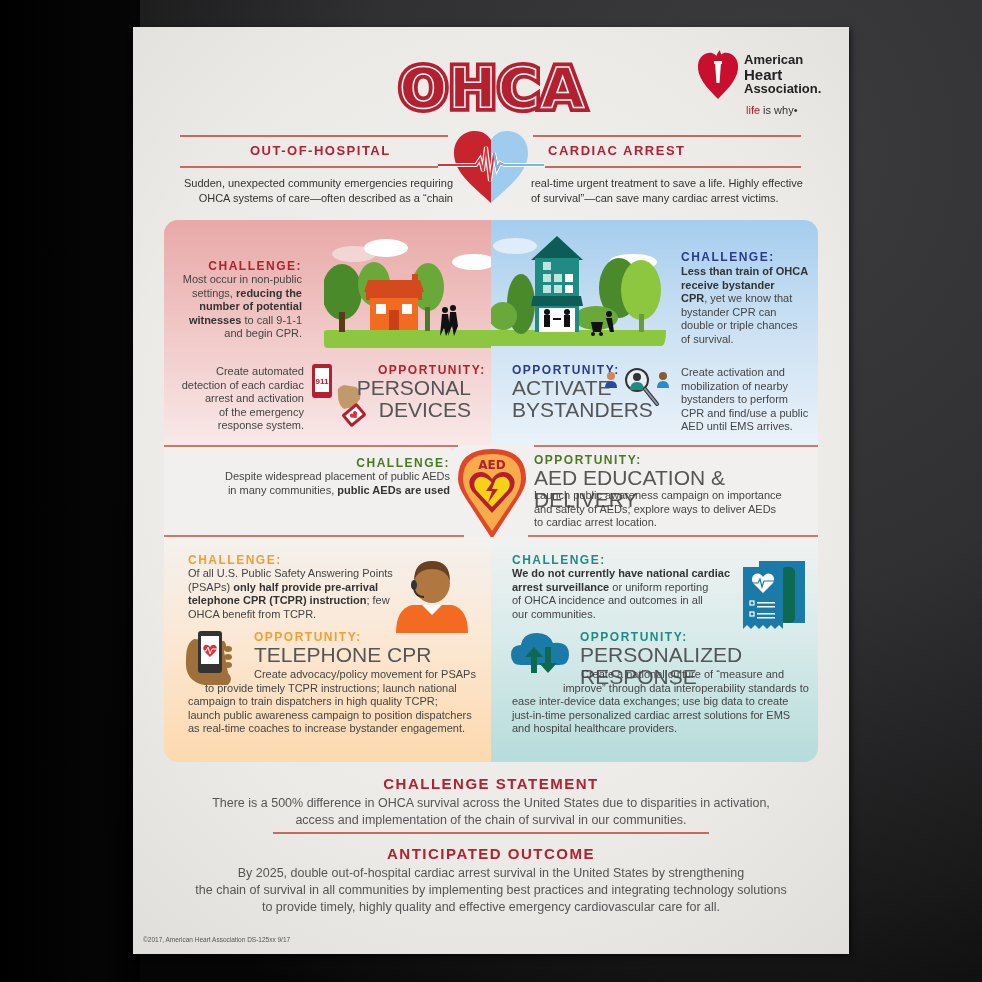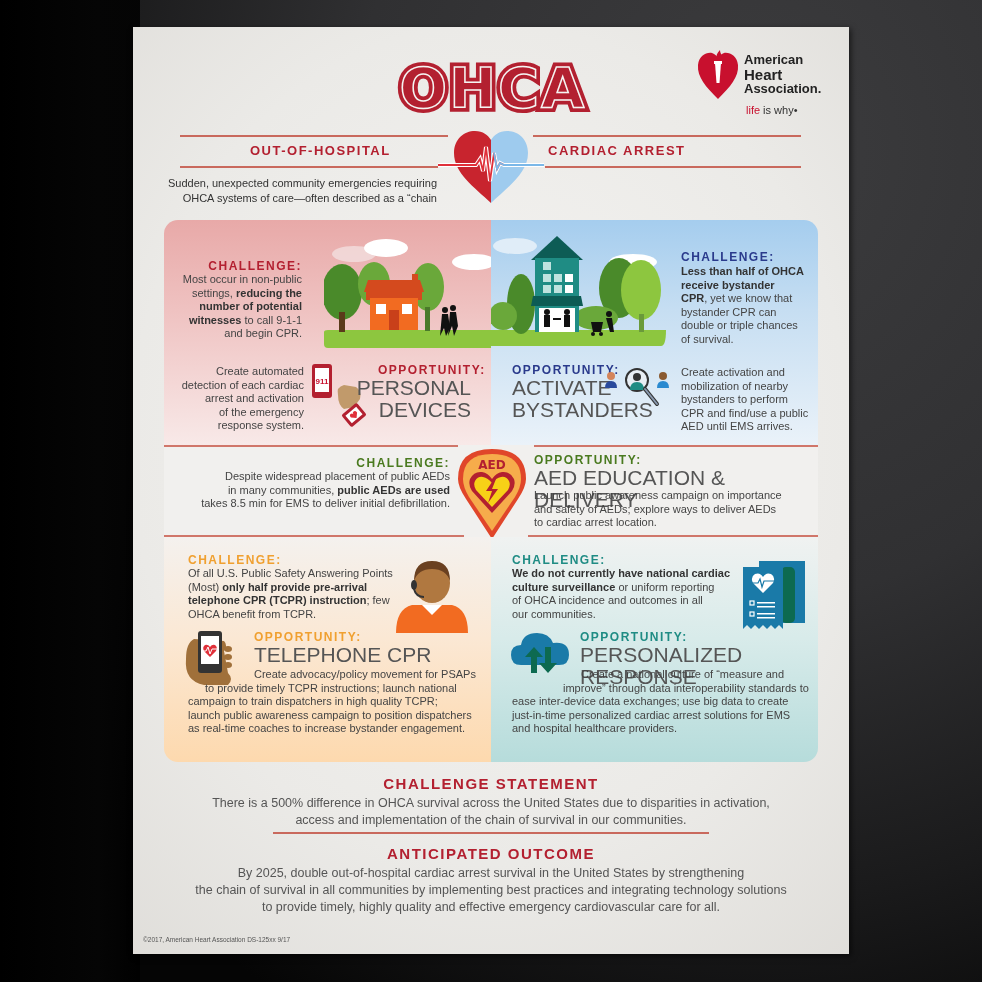--- a/index.html
+++ b/index.html
@@ -117,23 +117,27 @@
   <div class="subhead" style="left:415px;top:116px;">CARDIAC ARREST</div>
 
   <svg class="abs" style="left:305px;top:98px;" width="106" height="80" viewBox="0 0 106 80">
     <path d="M53 78 C36 62 16 48 16 28 C16 14 26 6 37 6 C45 6 50 10 53 15 Z" fill="#c8242e"></path>
     <path d="M53 78 C70 62 90 48 90 28 C90 14 80 6 69 6 C61 6 56 10 53 15 Z" fill="#9ecbee"></path>
     <polyline points="0,40 38,40 42,34 45,46 48,22 52,56 56,28 59,44 62,38 66,40 106,40" fill="none" stroke="#fff" stroke-width="4"></polyline>
     <polyline points="0,40 38,40 42,34 45,46 48,22 52,56 56,28 59,44 62,38 66,40" fill="none" stroke="#e0303a" stroke-width="1.8"></polyline>
     <polyline points="56,28 59,44 62,38 66,40 106,40" fill="none" stroke="#7bb8e8" stroke-width="1.8"></polyline>
   </svg>
 
-  <div class="intro right" style="left:8px;top:149px;width:296px;">
+  <div class="intro right" style="left:24px;top:149px;width:296px;">
     <div>Sudden, unexpected community emergencies requiring</div>
     <div>OHCA systems of care—often described as a “chain</div>
+  </div>
+  <div class="intro" style="left:398px;top:149px;width:300px;">
+    <div>real-time urgent treatment to save a life. Highly effective</div>
+    <div>of survival”—can save many cardiac arrest victims.</div>
   </div>
 
   <div class="panel p-tl">
     <div class="lbl red-lbl right" style="left:10px;top:39px;width:128px;">CHALLENGE:</div>
     <div class="txt right" style="left:0px;top:53px;width:138px;">
       <div>Most occur in non-public</div>
       <div><span>settings, </span><b>reducing the</b></div>
       <div><b>number of potential</b></div>
       <div><b>witnesses</b><span> to call 9-1-1</span></div>
       <div>and begin CPR.</div>
@@ -216,21 +220,21 @@
       <rect x="62" y="90" width="8" height="2" fill="#111"></rect>
       <circle cx="118" cy="86" r="3" fill="#111"></circle>
       <path d="M115 90 L121 90 L123 104 L119 104 Z" fill="#111"></path>
       <path d="M100 94 L112 94 L110 104 L102 104 Z" fill="#111"></path>
       <circle cx="102" cy="106" r="2" fill="#111"></circle>
       <circle cx="110" cy="106" r="2" fill="#111"></circle>
     </svg>
 
     <div class="lbl blue-lbl" style="left:190px;top:30px;">CHALLENGE:</div>
     <div class="txt" style="left:190px;top:45px;width:135px;">
-      <div><b>Less than half of OHCA</b></div>
+      <div><b>Less than train of OHCA</b></div>
       <div><b>receive bystander</b></div>
       <div><b>CPR</b><span>, yet we know that</span></div>
       <div>bystander CPR can</div>
       <div>double or triple chances</div>
       <div>of survival.</div>
     </div>
 
     <div class="lbl blue-lbl" style="left:21px;top:143px;">OPPORTUNITY:</div>
     <div class="big" style="left:21px;top:157px;">
       <div>ACTIVATE</div>
@@ -259,21 +263,20 @@
   <div class="panel p-mid">
     <div class="mid-rule" style="left:0px;top:0px;width:294px;"></div>
     <div class="mid-rule" style="left:370px;top:0px;width:284px;"></div>
     <div class="mid-rule" style="left:0px;top:90px;width:300px;"></div>
     <div class="mid-rule" style="left:364px;top:90px;width:290px;"></div>
 
     <div class="lbl green-lbl right" style="left:100px;top:11px;width:186px;">CHALLENGE:</div>
     <div class="txt right" style="left:0px;top:25px;width:286px;">
       <div>Despite widespread placement of public AEDs</div>
       <div><span>in many communities, </span><b>public AEDs are used</b></div>
-      <div>takes 8.5 min for EMS to deliver initial defibrillation.</div>
     </div>
 
     <svg class="abs" style="left:292px;top:2px;" width="72" height="94" viewBox="0 0 72 94">
       <path d="M36 92 L10 52 Q2 40 2 32 Q2 2 36 2 Q70 2 70 32 Q70 40 62 52 Z" fill="#e0462a"></path>
       <path d="M36 84 L13 50 Q7 40 7 32 Q7 7 36 7 Q65 7 65 32 Q65 40 59 50 Z" fill="#f6ac4b"></path>
       <text x="36" y="22" font-size="12" font-weight="bold" fill="#b32030" text-anchor="middle" font-family="DejaVu Sans, sans-serif">AED</text>
       <path d="M36 66 L16 44 Q12 38 14 32 Q18 24 26 25 Q32 26 36 32 Q40 26 46 25 Q54 24 58 32 Q60 38 56 44 Z" fill="#b32030"></path>
       <path d="M36 60 L20 43 Q17 38 19 34 Q22 29 27 30 Q32 31 36 36 Q40 31 45 30 Q50 29 53 34 Q55 38 52 43 Z" fill="#f7d117"></path>
       <path d="M38 32 L30 44 L36 44 L32 56 L42 42 L36 42 L40 32 Z" fill="#b32030"></path>
     </svg>
@@ -284,21 +287,21 @@
       <div>Launch public awareness campaign on importance</div>
       <div>and safety of AEDs; explore ways to deliver AEDs</div>
       <div>to cardiac arrest location.</div>
     </div>
   </div>
 
   <div class="panel p-bl">
     <div class="lbl orange-lbl" style="left:24px;top:16px;">CHALLENGE:</div>
     <div class="txt" style="left:24px;top:30px;width:220px;">
       <div>Of all U.S. Public Safety Answering Points</div>
-      <div><span>(Most) </span><b>only half provide pre-arrival</b></div>
+      <div><span>(PSAPs) </span><b>only half provide pre-arrival</b></div>
       <div><b>telephone CPR (TCPR) instruction</b><span>; few</span></div>
       <div>OHCA benefit from TCPR.</div>
     </div>
 
     <svg class="abs" style="left:230px;top:20px;" width="76" height="76" viewBox="0 0 76 76">
       <path d="M2 76 Q2 52 18 48 L58 48 Q74 52 74 76 Z" fill="#f26b21"></path>
       <path d="M28 48 L38 58 L48 48 Z" fill="#fff"></path>
       <ellipse cx="38" cy="26" rx="18" ry="20" fill="#b07840"></ellipse>
       <path d="M20 24 Q20 4 38 4 Q56 4 56 24 Q52 12 38 12 Q24 12 20 24 Z" fill="#6a4020"></path>
       <ellipse cx="20" cy="28" rx="3" ry="5" fill="#333"></ellipse>
@@ -324,21 +327,21 @@
       <div>campaign to train dispatchers in high quality TCPR;</div>
       <div>launch public awareness campaign to position dispatchers</div>
       <div>as real-time coaches to increase bystander engagement.</div>
     </div>
   </div>
 
   <div class="panel p-br">
     <div class="lbl teal-lbl" style="left:21px;top:16px;">CHALLENGE:</div>
     <div class="txt" style="left:21px;top:30px;width:230px;">
       <div><b>We do not currently have national cardiac</b></div>
-      <div><b>culture surveillance</b><span> or uniform reporting</span></div>
+      <div><b>arrest surveillance</b><span> or uniform reporting</span></div>
       <div>of OHCA incidence and outcomes in all</div>
       <div>our communities.</div>
     </div>
 
     <svg class="abs" style="left:250px;top:22px;" width="66" height="72" viewBox="0 0 66 72">
       <rect x="18" y="2" width="46" height="62" fill="#1a7aa8"></rect>
       <rect x="40" y="8" width="14" height="56" rx="5" fill="#0d6a50"></rect>
       <path d="M2 8 L42 8 L42 70 L38 66 L34 70 L30 66 L26 70 L22 66 L18 70 L14 66 L10 70 L6 66 L2 70 Z" fill="#1a7aa8"></path>
       <path d="M22 34 L12 24 Q9 18 14 15 Q19 13 22 18 Q25 13 30 15 Q35 18 32 24 Z" fill="#fff"></path>
       <polyline points="10,24 17,24 19,20 21,28 23,22 34,22" fill="none" stroke="#1a7aa8" stroke-width="1.2"></polyline>

